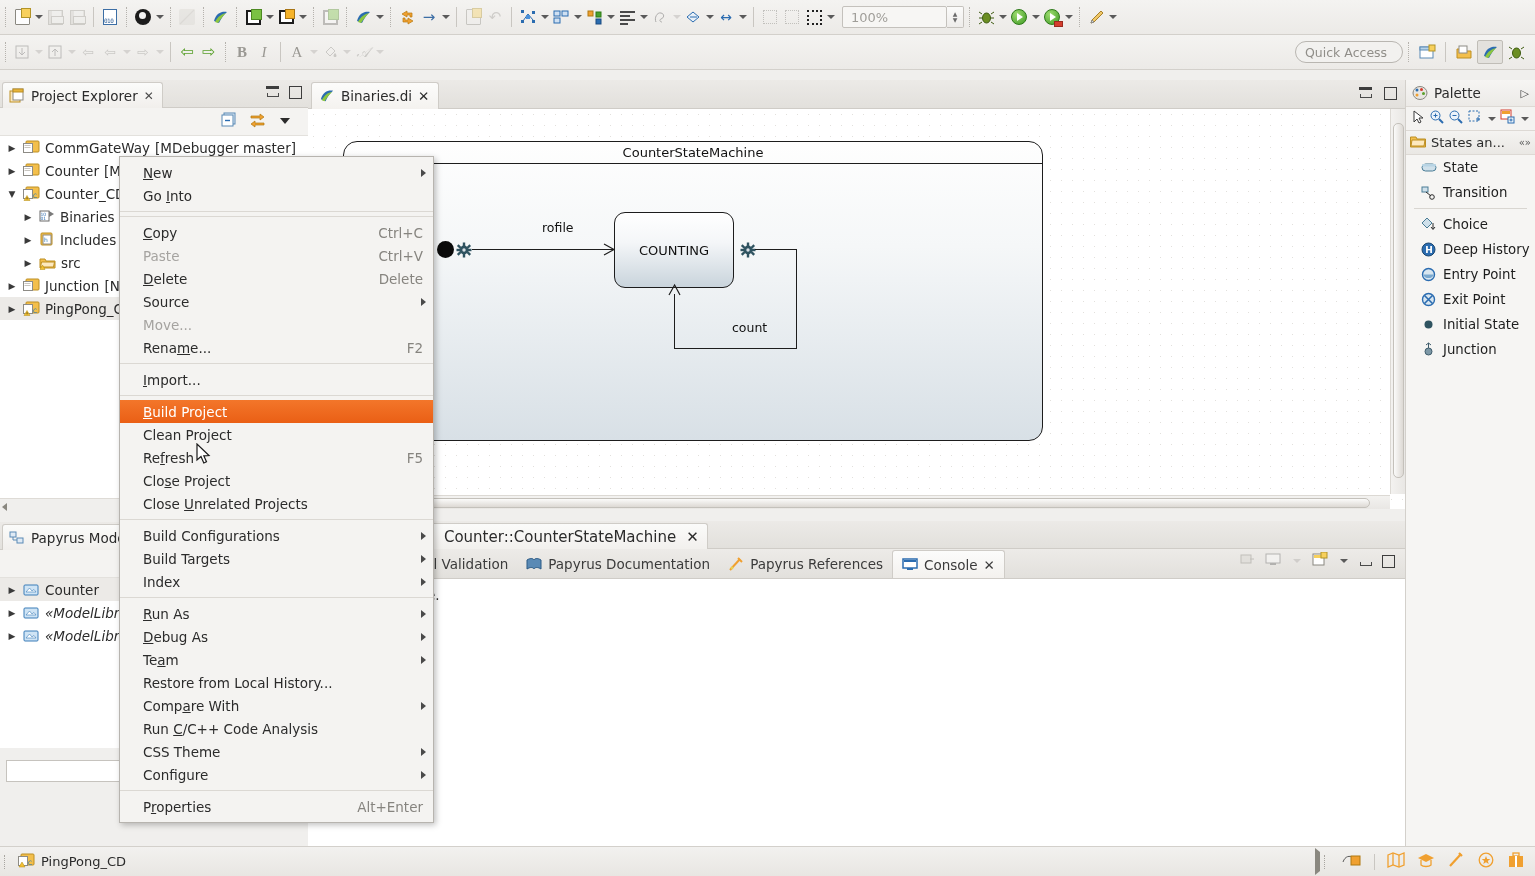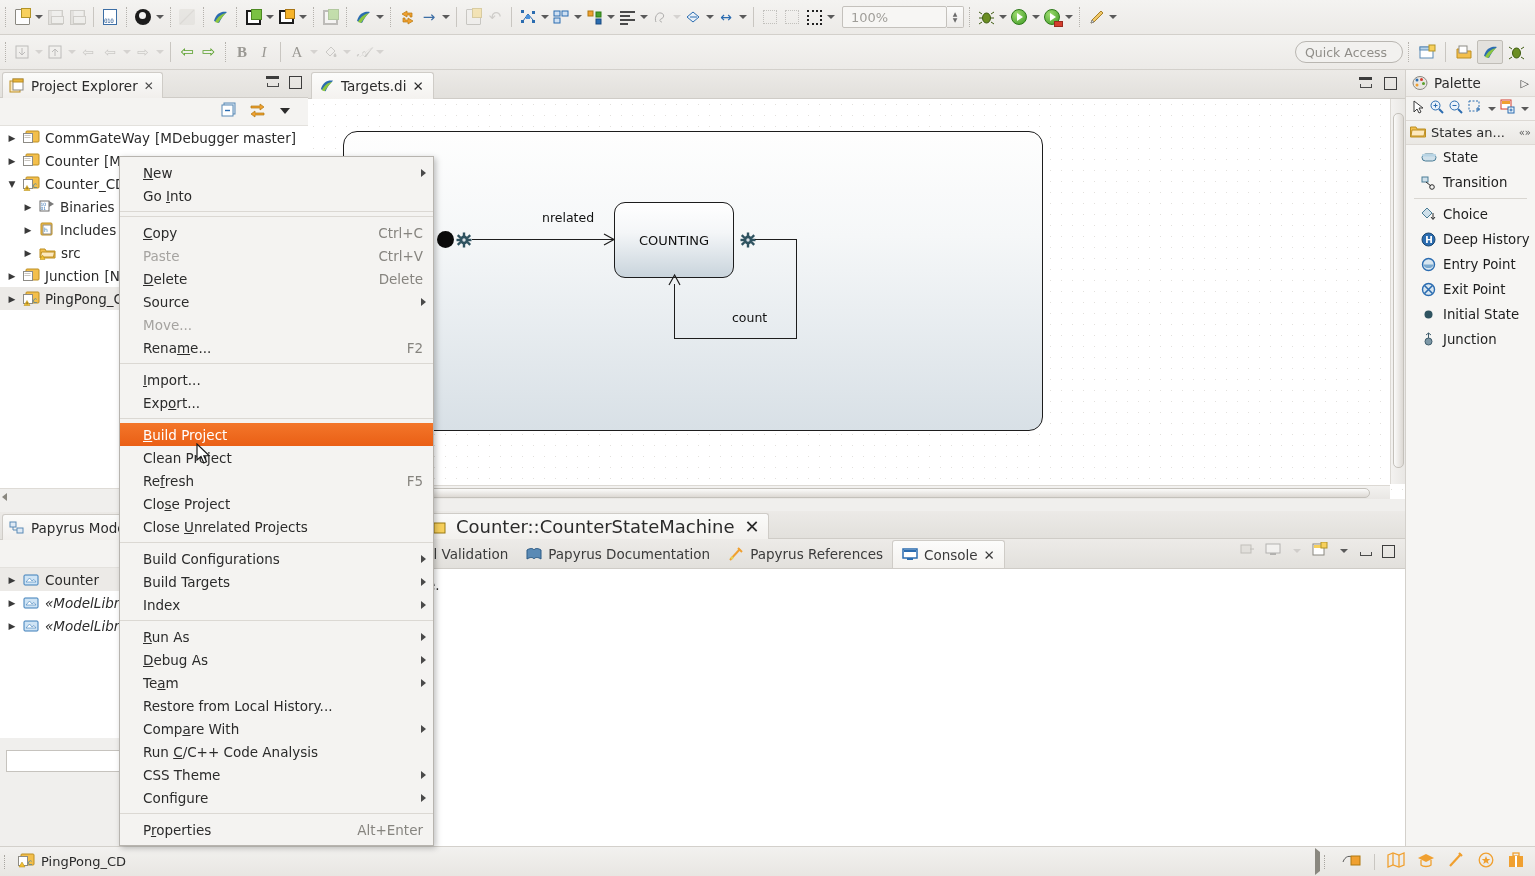--- a/index.html
+++ b/index.html
@@ -91,21 +91,21 @@
     background: #f2f1ef; color: #908e89; font-size: 12.5px;
     display: flex; align-items: center; padding-left: 9px;
   }
   .persp-btn {
     width: 26px; height: 24px; display: flex; align-items: center; justify-content: center;
     border-radius: 2px;
   }
   .persp-btn.active { background: #e3e1dd; border: 1px solid #c0bdb7; }
 
   
-  #body { position: absolute; top: 70px; left: 0; width: 1462px; height: 790px; }
+  #body { position: absolute; top: 80px; left: 0; width: 1462px; height: 790px; }
 
   
   #left-col { position: absolute; left: 0; top: 0; width: 308px; height: 790px; }
 
   .view-tabbar {
     height: 28px; position: relative;
     background: linear-gradient(to bottom,#eceae7,#e3e1dd);
     border-bottom: 1px solid #cfccc7;
   }
   .view-tab {
@@ -212,21 +212,21 @@
   .sash-grip { position: absolute; left: 50%; top: 5px; width: 22px; height: 2px; }
   .sash-grip i { display:inline-block; width:2px; height:2px; background:#b6b3ae; margin-right:3px;}
 
   .sub-tabbar {
     height: 28px; position: relative;
     background: linear-gradient(to bottom,#eceae7,#e2e0dc);
     border-bottom: 1px solid #cfccc7;
   }
   .sub-tab {
     height: 26px; display: flex; align-items: center; gap: 10px; padding: 8px 8px;
-    font-size: 18px;
+    font-size: 15px;
   }
   .sub-tab.active {
     background: linear-gradient(to bottom,#fbfbfa,#f2f0ed);
     border: 1px solid #cfccc7; border-bottom: none; border-radius: 3px 3px 0 0;
     margin-top: 2px;
   }
 
   .bottom-tabbar {
     height: 30px; position: relative;
     background: linear-gradient(to bottom,#edebe8,#e2e0dc);
@@ -785,31 +785,32 @@
     </div>
 
     <div id="center-col">
 
       <div class="editor-tabbar">
         <div class="editor-tab">
           <svg width="16" height="16" viewBox="0 0 17 17">
             <path d="M2 12 C4 4, 10 2, 15 3 C11 6, 9 10, 7 14 Z" fill="#2b6cb0"></path>
             <path d="M3 13 C6 7, 10 5, 14 4 C10 8, 8 11, 6 14 Z" fill="#8cc63f"></path>
           </svg>
-          <span>Targets.di</span>
+          <span>Binaries.di</span>
           <span class="close">✕</span>
         </div>
         <div class="editor-ctrl">
           <span class="ctrl-min"></span>
           <span class="ctrl-max"></span>
         </div>
       </div>
 
       <div class="canvas">
         <div class="sm-frame">
+          <div class="sm-title">CounterStateMachine</div>
 
           <div class="init-dot"></div>
           <svg style="position:absolute;left:112px;top:100px" width="16" height="16" viewBox="0 0 16 16">
             <circle cx="8" cy="8" r="4.4" fill="#2f5360"></circle>
             <g fill="#2f5360">
               <rect x="6.8" y="0.5" width="2.4" height="4"></rect>
                 <rect x="6.8" y="11.5" width="2.4" height="4"></rect>
               <rect x="0.5" y="6.8" width="4" height="2.4"></rect>
                 <rect x="11.5" y="6.8" width="4" height="2.4"></rect>
               <rect x="2" y="2.6" width="2.4" height="4" transform="rotate(-45 3.2 4.6)"></rect>
@@ -817,21 +818,21 @@
               <rect x="2" y="9.4" width="2.4" height="4" transform="rotate(45 3.2 11.4)"></rect>
               <rect x="11.6" y="9.4" width="2.4" height="4" transform="rotate(-45 12.8 11.4)"></rect>
             </g>
             <circle cx="8" cy="8" r="1.7" fill="#d8e0e6"></circle>
           </svg>
 
           <div class="edge" style="left:128px; top:107px; width:141px; height:1.4px;"></div>
           <svg style="position:absolute;left:258px;top:100px" width="16" height="16" viewBox="0 0 16 16">
             <path d="M2 2 L12 7.6 L2 13" stroke="#1d1d1d" fill="none" stroke-width="1.2"></path>
           </svg>
-          <div class="edge-label" style="left:198px; top:78px;">nrelated</div>
+          <div class="edge-label" style="left:198px; top:78px;">rofile</div>
 
           <div class="state-box">
             <span>COUNTING</span>
           </div>
 
           <svg style="position:absolute;left:396px;top:100px" width="16" height="16" viewBox="0 0 16 16">
             <circle cx="8" cy="8" r="4.4" fill="#2f5360"></circle>
             <g fill="#2f5360">
               <rect x="6.8" y="0.5" width="2.4" height="4"></rect>
                 <rect x="6.8" y="11.5" width="2.4" height="4"></rect>
@@ -1182,23 +1183,20 @@
         <span>Move...</span>
       </div>
       <div class="mi">
         <span>Rena<u>m</u>e...</span>
         <span class="accel">F2</span>
       </div>
       <div class="msep"></div>
       <div class="mi">
         <span><u>I</u>mport...</span>
       </div>
-      <div class="mi">
-        <span>Exp<u>o</u>rt...</span>
-      </div>
       <div class="msep"></div>
       <div class="mi hl">
         <span><u>B</u>uild Project</span>
       </div>
       <div class="mi">
         <span>Clean Project</span>
       </div>
       <div class="mi">
         <span>Re<u>f</u>resh</span>
         <span class="accel">F5</span>

